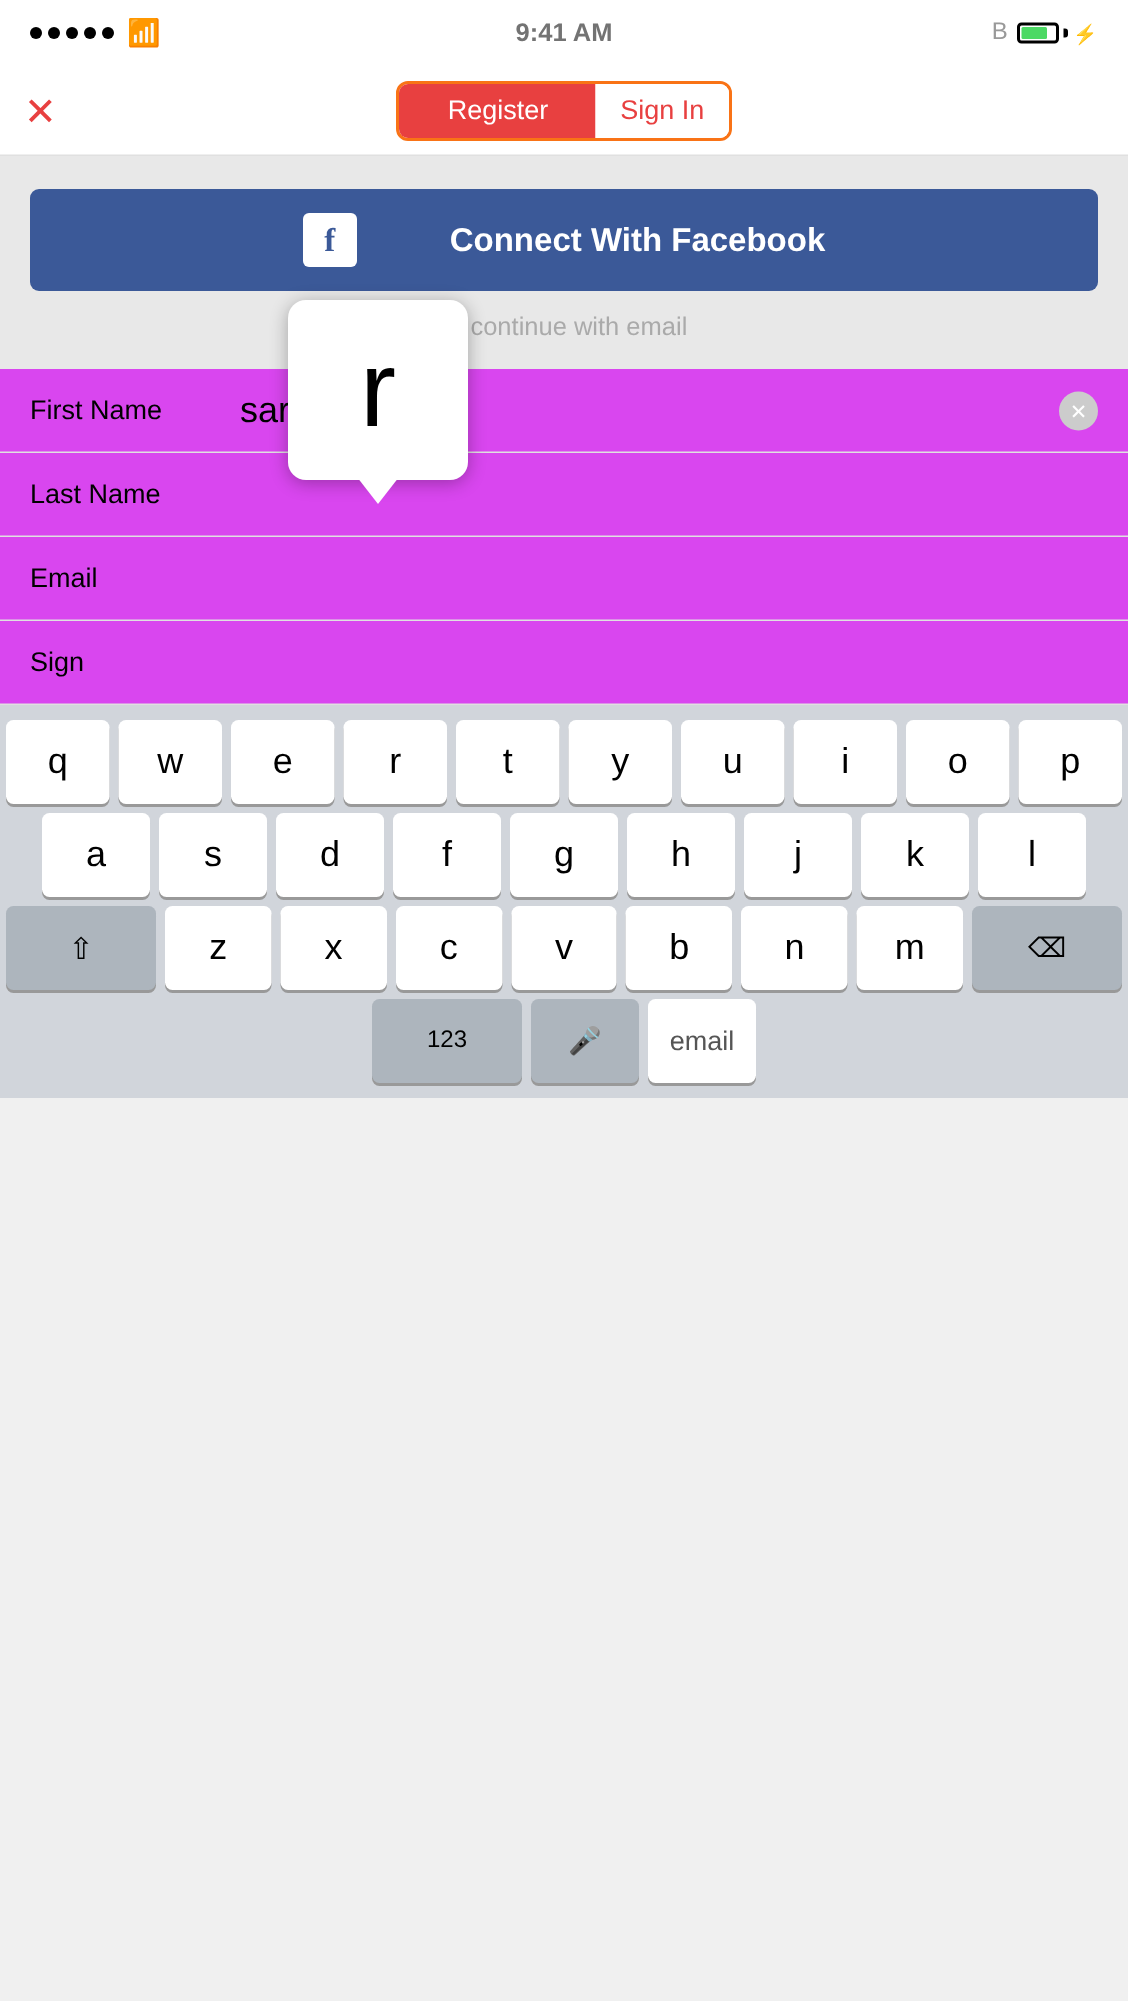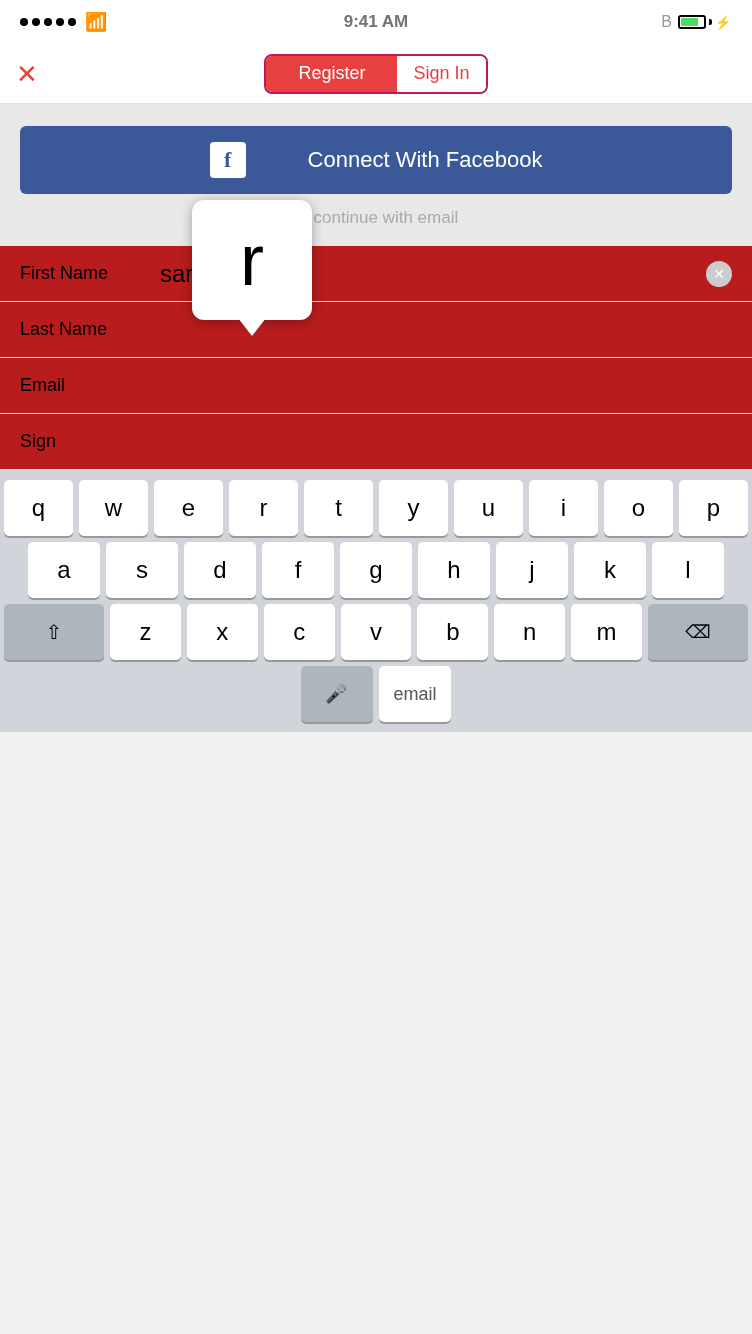--- a/index.html
+++ b/index.html
@@ -93,21 +93,21 @@
       position: absolute;
       left: 16px;
       color: #e84040;
       font-size: 26px;
       font-weight: 300;
       cursor: pointer;
       line-height: 1;
     }
     .tab-group {
       display: flex;
-      border: 2px solid #be185d;
+      border: 2px solid #f97316;
       border-radius: 8px;
       overflow: hidden;
       height: 40px;
     }
     .tab-register {
       background: #e84040;
       color: #fff;
       padding: 0 32px;
       font-size: 18px;
       font-weight: 500;
@@ -151,33 +151,33 @@
       align-items: center;
       justify-content: center;
       font-size: 22px;
       font-weight: 900;
       color: #3b5998;
       font-family: Georgia, serif;
     }
     .fb-text {
       color: #fff;
       font-size: 22px;
-      font-weight: 400;
+      font-weight: 700;
       margin-left: 48px;
     }
     .or-text {
       text-align: center;
       color: #aaa;
       font-size: 17px;
       margin-top: 14px;
     }
 
     
     .form-section {
-      background: #b91c1c;
+      background: #d946ef;
     }
     .form-row {
       display: flex;
       align-items: center;
       height: 56px;
       padding: 0 20px;
       border-bottom: 1px solid #e0e0e0;
       position: relative;
     }
     .form-label {
@@ -410,20 +410,23 @@
     <div class="key">v</div>
     <div class="key">b</div>
     <div class="key">n</div>
     <div class="key">m</div>
     <div class="key key-dark key-wide">
       <span class="key-backspace-icon">⌫</span>
     </div>
   </div>
 
   <div class="key-row">
+    <div class="key key-dark key-wide">
+      <span>123</span>
+    </div>
     <div class="key key-dark">
       <span class="key-mic-icon">🎤</span>
     </div>
     <div class="key key-spacebar">
       <span>email</span>
     </div>
   </div>
 </div>
 
 </body></html>

